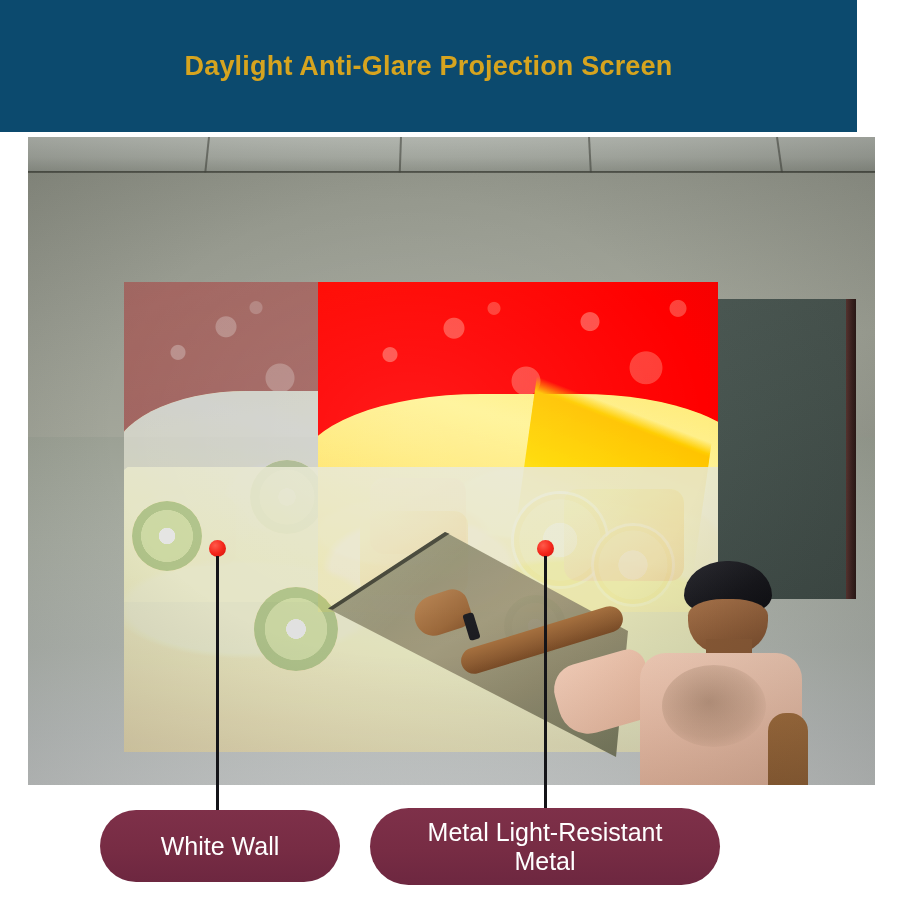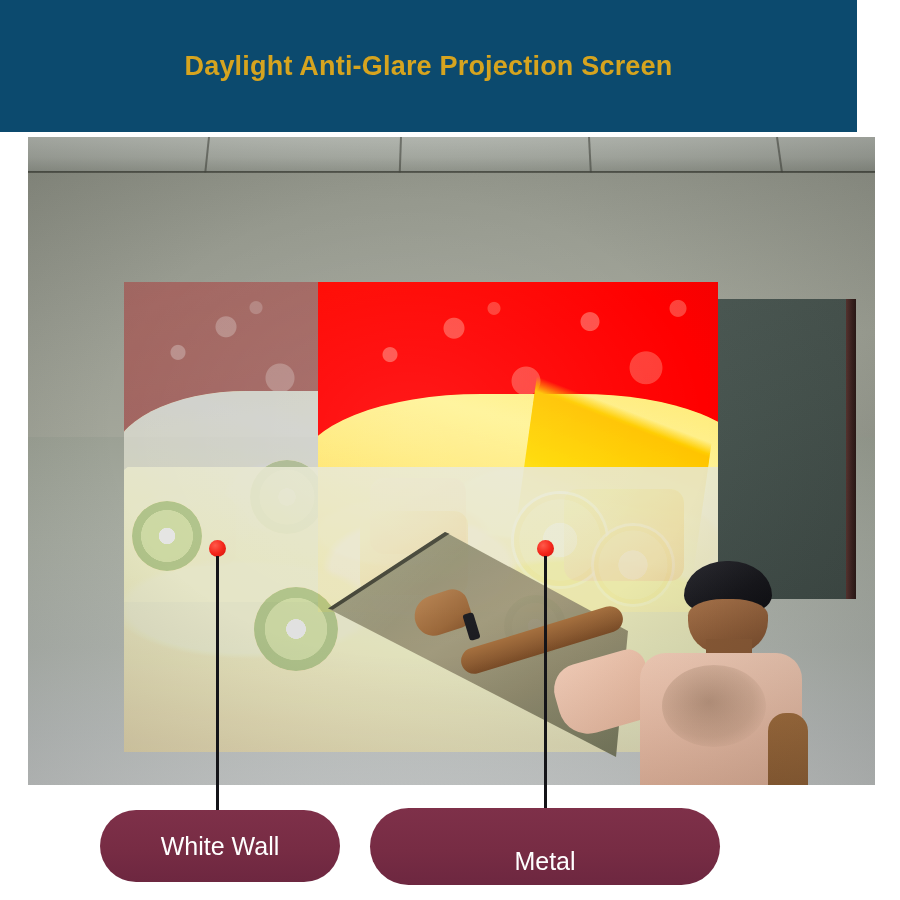--- a/index.html
+++ b/index.html
@@ -390,16 +390,16 @@
 <div class="pill" style="left:100px; top:810px; width:240px; height:72px;">
   <span>White Wall</span>
 </div>
 
 <div class="callout">
   <div class="dot" style="left:537px; top:540px;"></div>
   <div class="leader" style="left:544px; top:556px; height:252px;"></div>
 </div>
 <div class="pill" style="left:370px; top:808px; width:350px; height:77px;">
   <span>
-    <br>
+    <span>Metal Light-Resistant</span><br>
     <span>Metal</span>
   </span>
 </div>
 
 </body></html>

